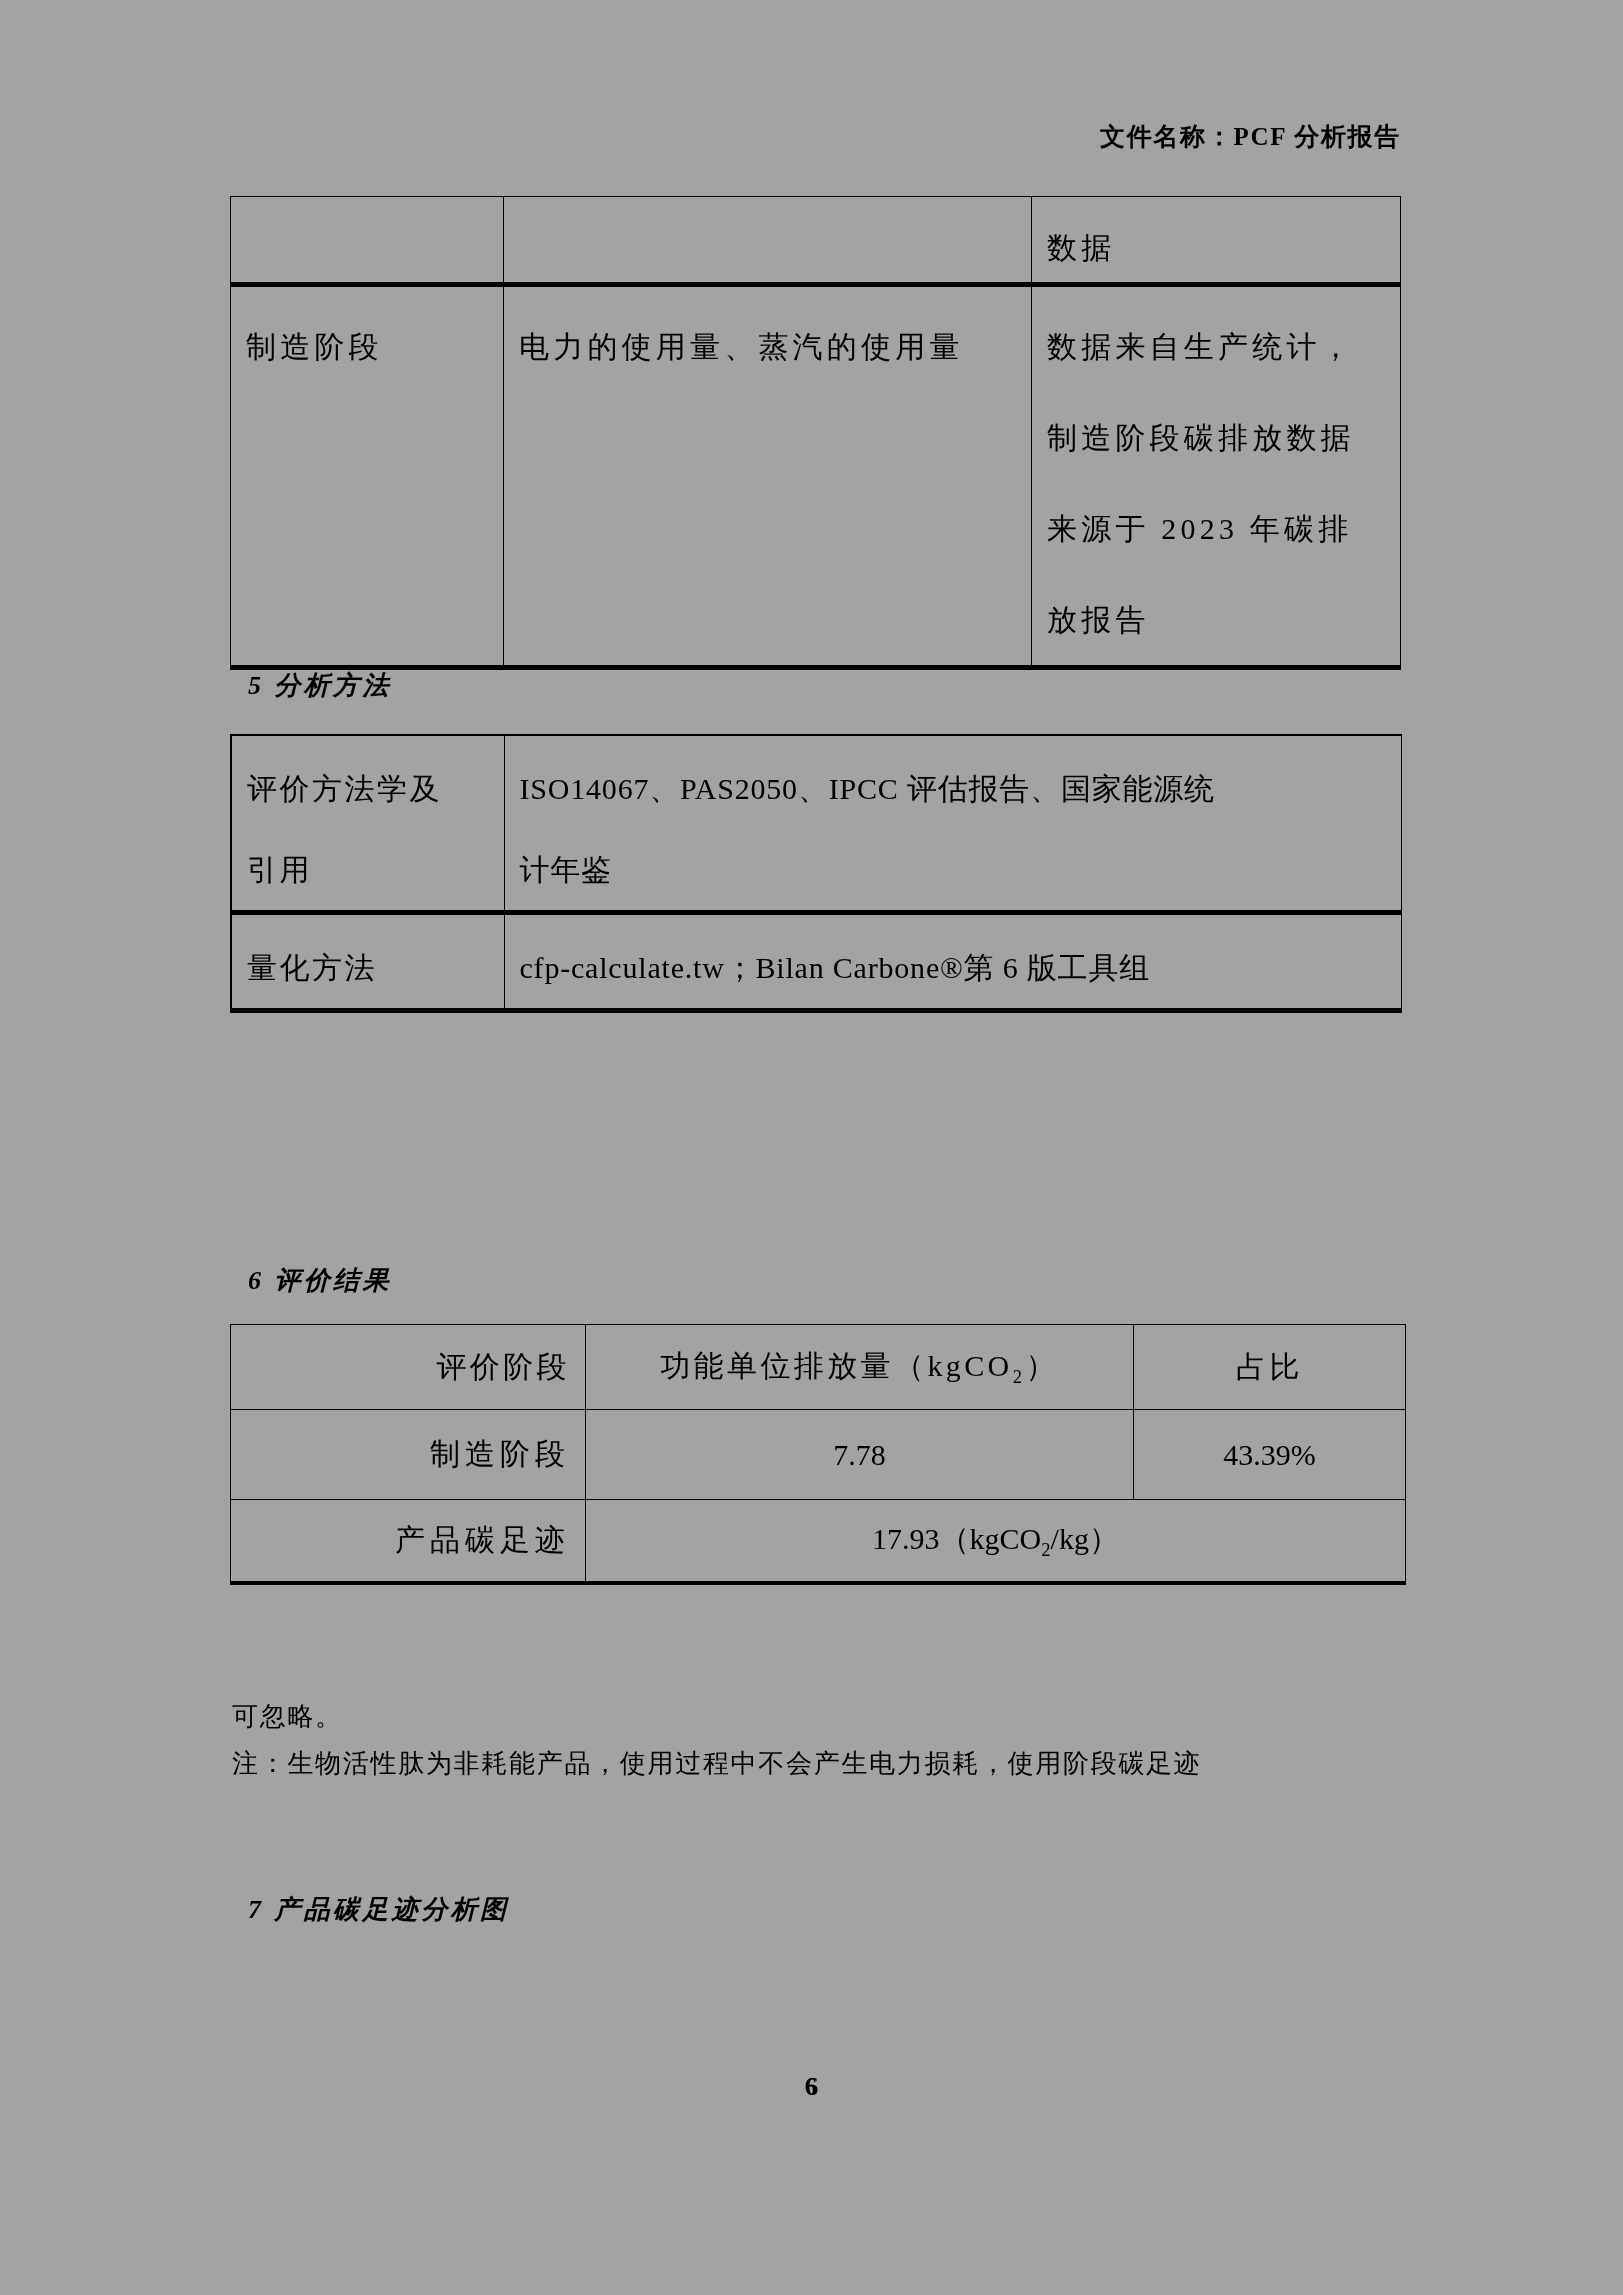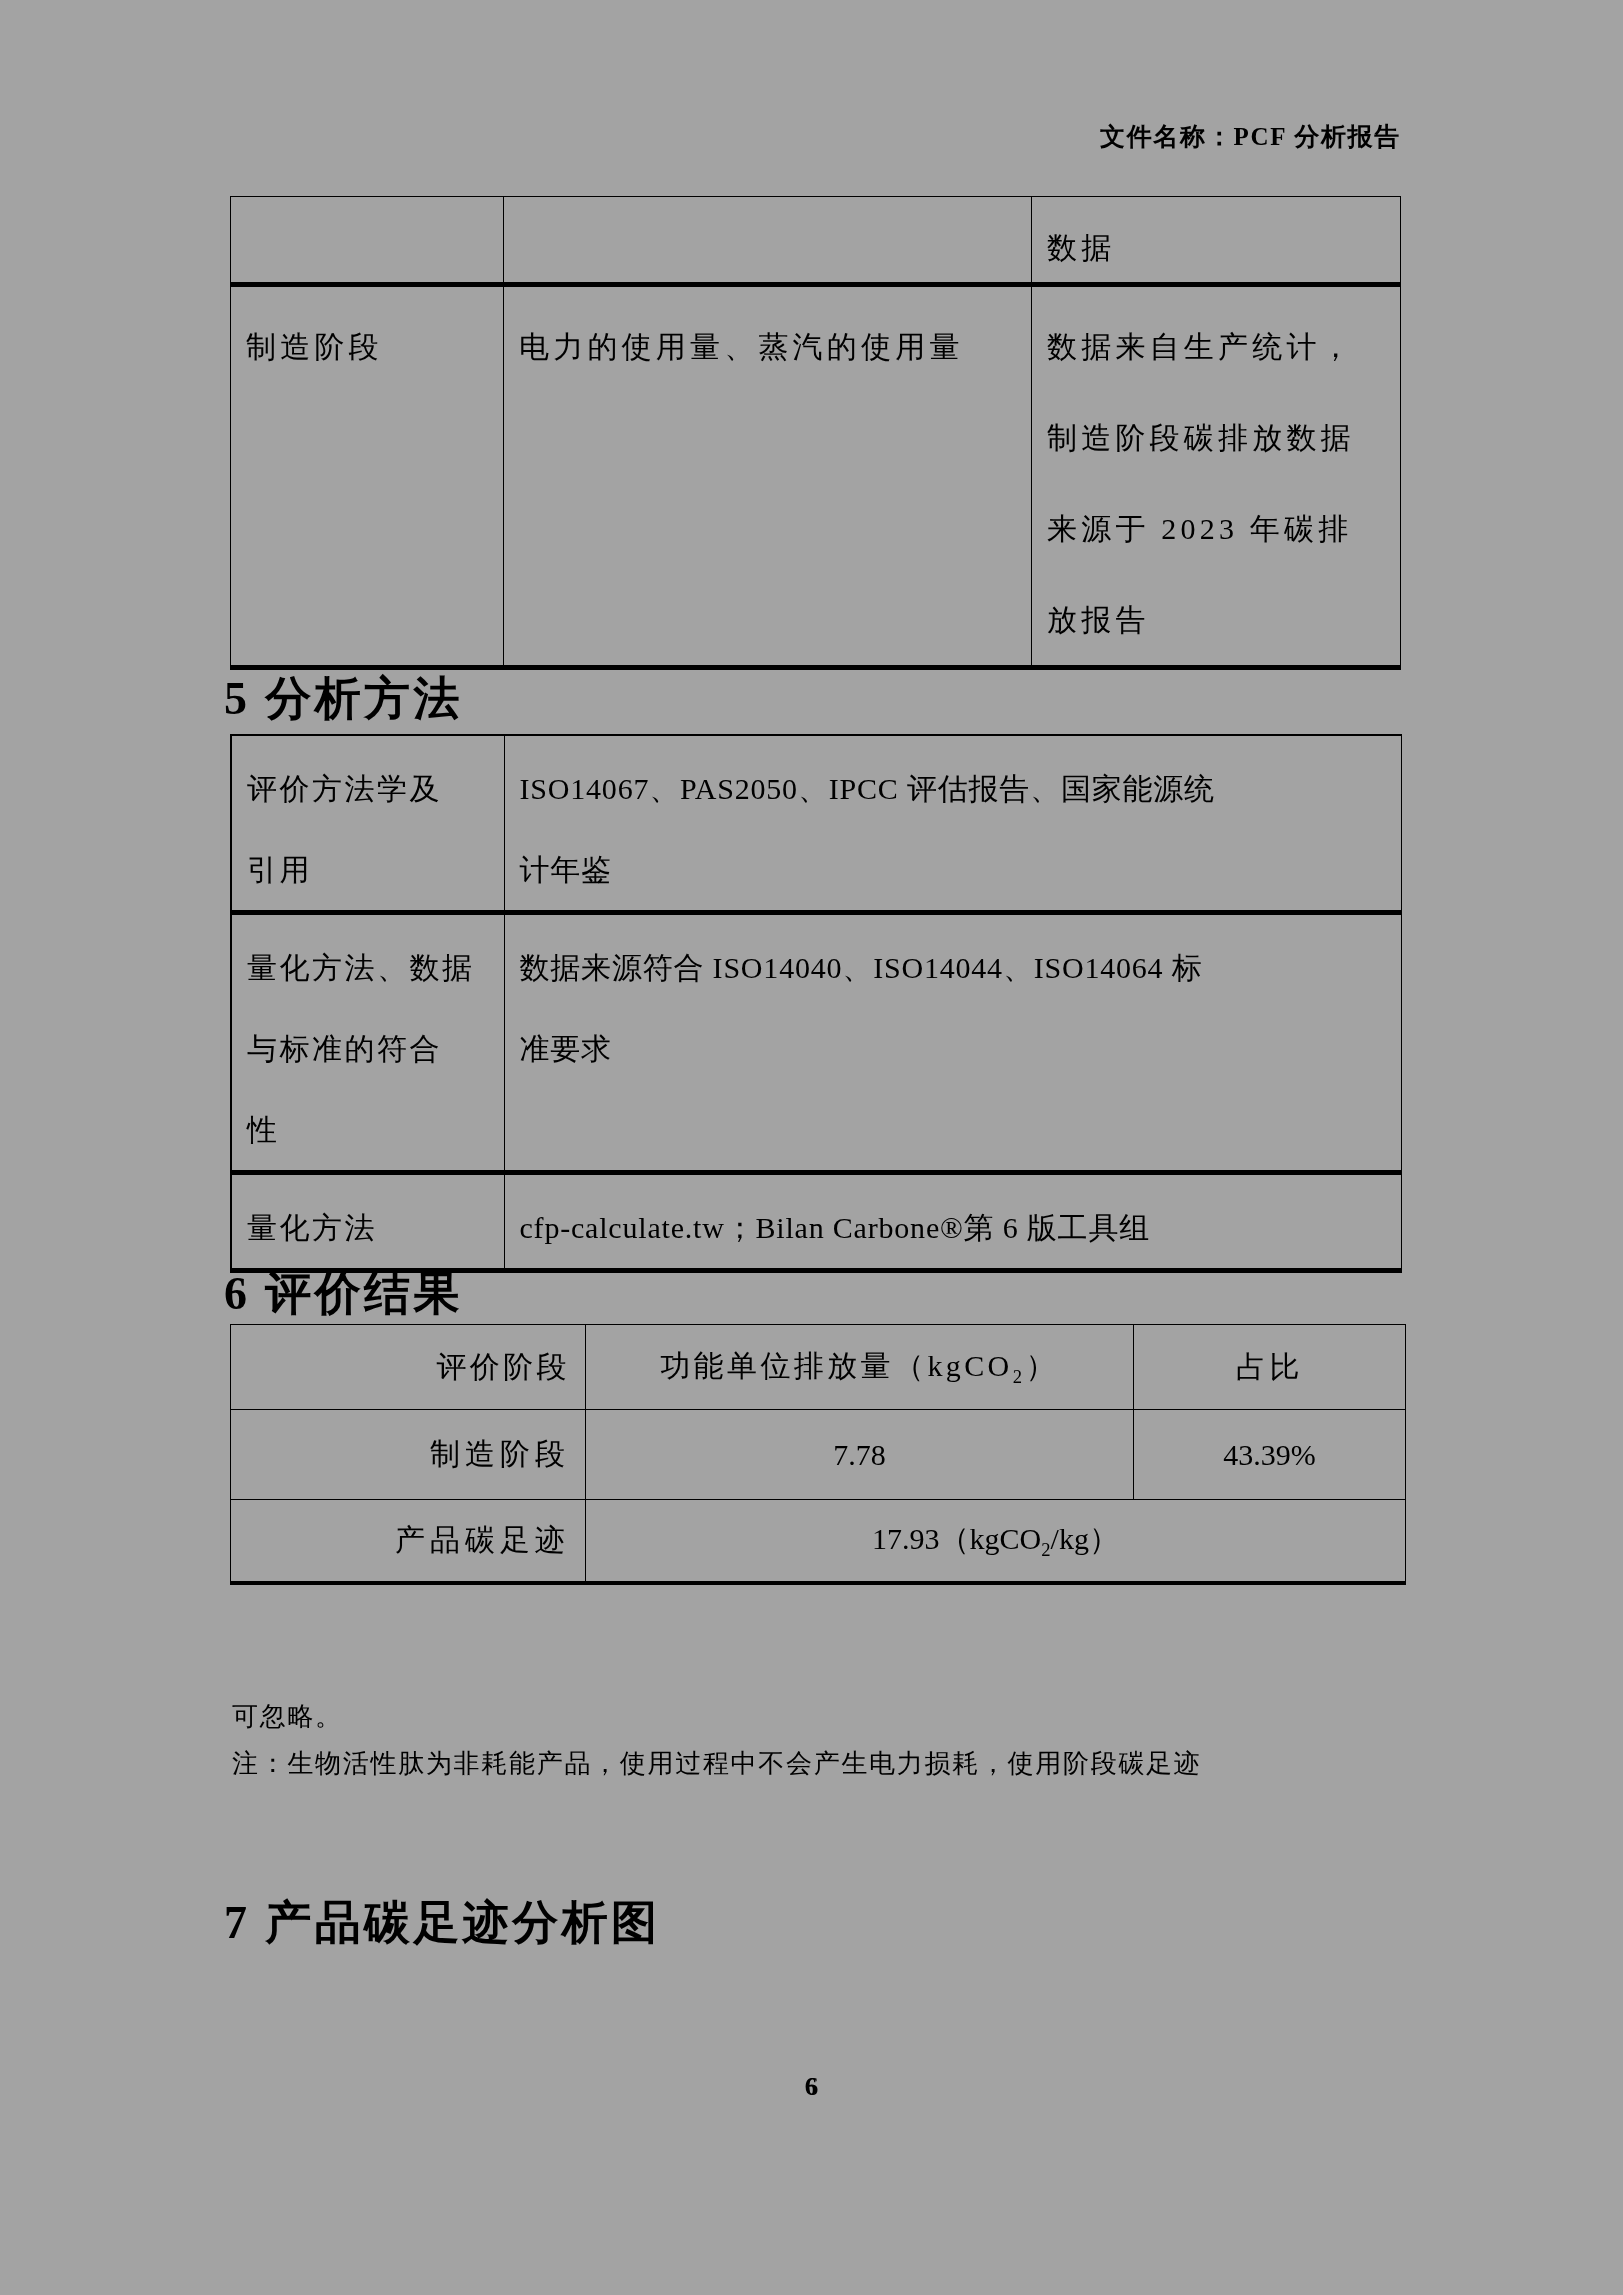--- a/index.html
+++ b/index.html
@@ -27,22 +27,23 @@
   #t1 { left:230px; top:196px; width:1170px; }
   #t1 .c1 { width:273px; } #t1 .c2 { width:528px; } #t1 .c3 { width:369px; }
   #t1 .r1 td { height:88px; padding-top:24px; border-bottom-width:5px; }
   #t1 .r1 .lines div { line-height:54px; }
   #t1 .r2 td { height:375px; padding-top:13.5px; border-bottom-width:5px; }
   #t1 .r2 .lines div { line-height:91px; }
   #t1 .sp .lines div { letter-spacing:4.2px; }
 
   
   .section-heading {
-    position:absolute; left:224px; font-size:46px; font-weight:bold;
+    position:absolute; left:248px; font-size:26px; font-weight:bold;
     letter-spacing:3.4px;
+    font-style:italic;
   }
   #h5 { top:668px; }
   #h6 { top:1263px; }
   #h7 { top:1892px; }
 
   
   #t2 { left:230px; top:734px; width:1170px; }
   #t2 .c1 { width:273px; } #t2 .c2 { width:897px; }
   #t2 td { border-bottom-width:5px; padding-top:12px; }
   #t2 td:first-child { border-left-width:2.5px; }
@@ -137,35 +138,20 @@
               <div>引用</div>
             </div>
       </td>
       <td class="c2 val">
         <div class="lines">
               <div>ISO14067、PAS2050、IPCC 评估报告、国家能源统</div>
               <div>计年鉴</div>
             </div>
       </td>
     </tr>
-    <tr class="r2">
-      <td class="c1 label">
-        <div class="lines">
-              <div>量化方法、数据</div>
-              <div>与标准的符合</div>
-              <div>性</div>
-            </div>
-      </td>
-      <td class="c2 val">
-        <div class="lines">
-              <div>数据来源符合 ISO14040、ISO14044、ISO14064 标</div>
-              <div>准要求</div>
-            </div>
-      </td>
-    </tr>
     <tr class="r3">
       <td class="c1 label">
         <div class="lines">
               <div>量化方法</div>
             </div>
       </td>
       <td class="c2 val">
         <div class="lines">
               <div>cfp-calculate.tw；Bilan Carbone®第 6 版工具组</div>
             </div>

